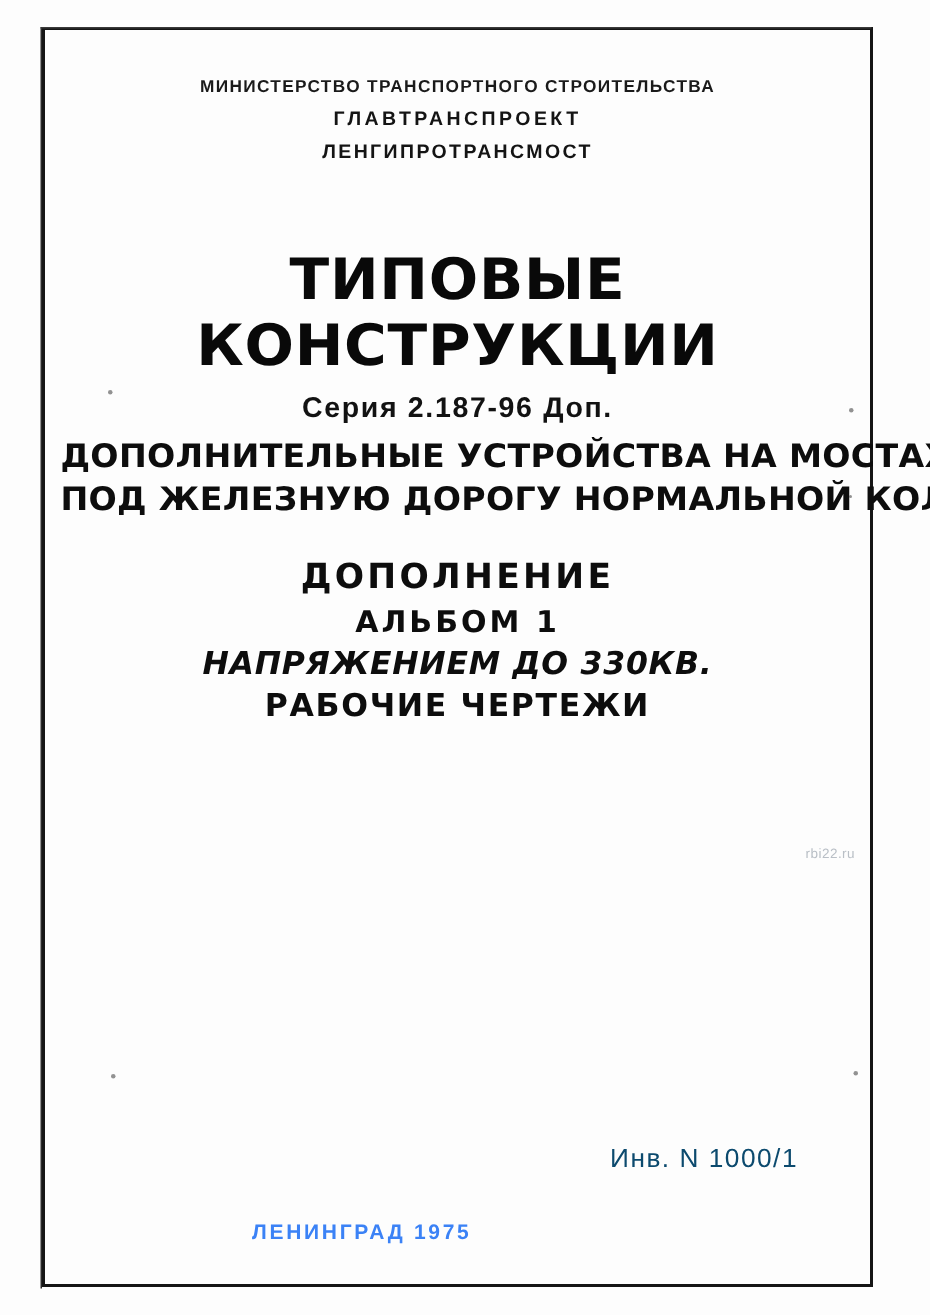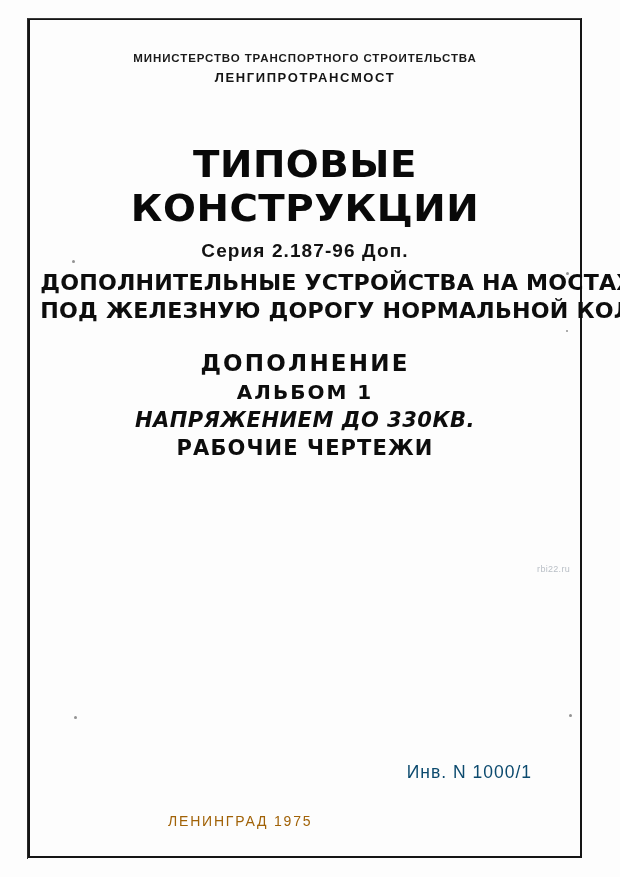--- a/index.html
+++ b/index.html
@@ -191,23 +191,23 @@
     color: #0c4a6e;
     white-space: nowrap;
   }
 
   
   .city {
     position: absolute;
     left: 120px;
     top: 785px;
     font-size: 14px;
-    font-weight: 400;
+    font-weight: 700;
     letter-spacing: 1.8px;
-    color: #a16207;
+    color: #3b82f6;
     text-transform: uppercase;
     white-space: nowrap;
   }
 
   
   .speck {
     position: absolute;
     background: #3a3a3a;
     border-radius: 50%;
     opacity: 0.55;
@@ -217,20 +217,21 @@
 <body>
 
 <div class="page">
 
   <div class="frame"></div>
 
   <div class="content">
 
     <div class="ministry">
       <div class="l1">Министерство транспортного строительства</div>
+      <div class="l2">Главтранспроект</div>
       <div class="l3">Ленгипротрансмост</div>
     </div>
 
     <div class="main-title">Типовые конструкции</div>
 
     <div class="series">Серия 2.187-96 Доп.</div>
 
     <div class="subject">
       <div class="s1">Дополнительные устройства на мостах</div>
       <div class="s2">под железную дорогу нормальной колеи</div>

